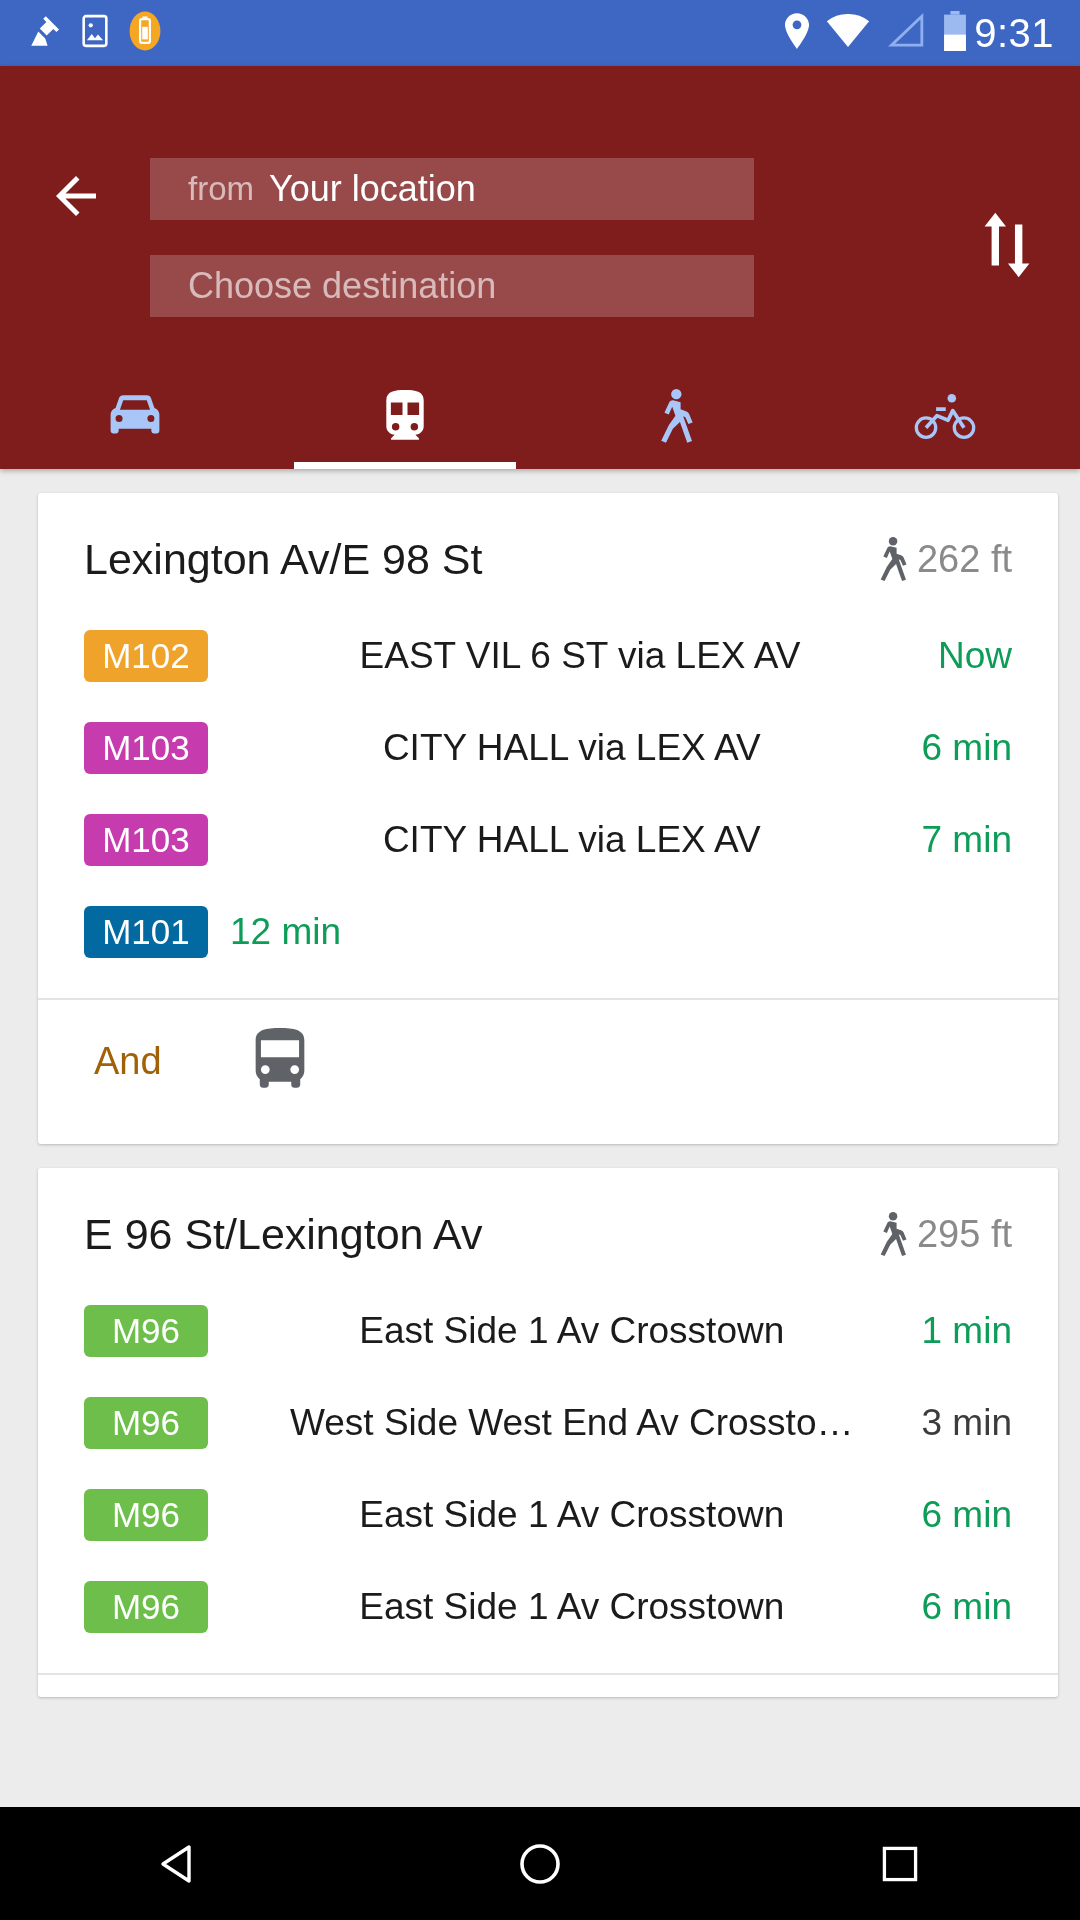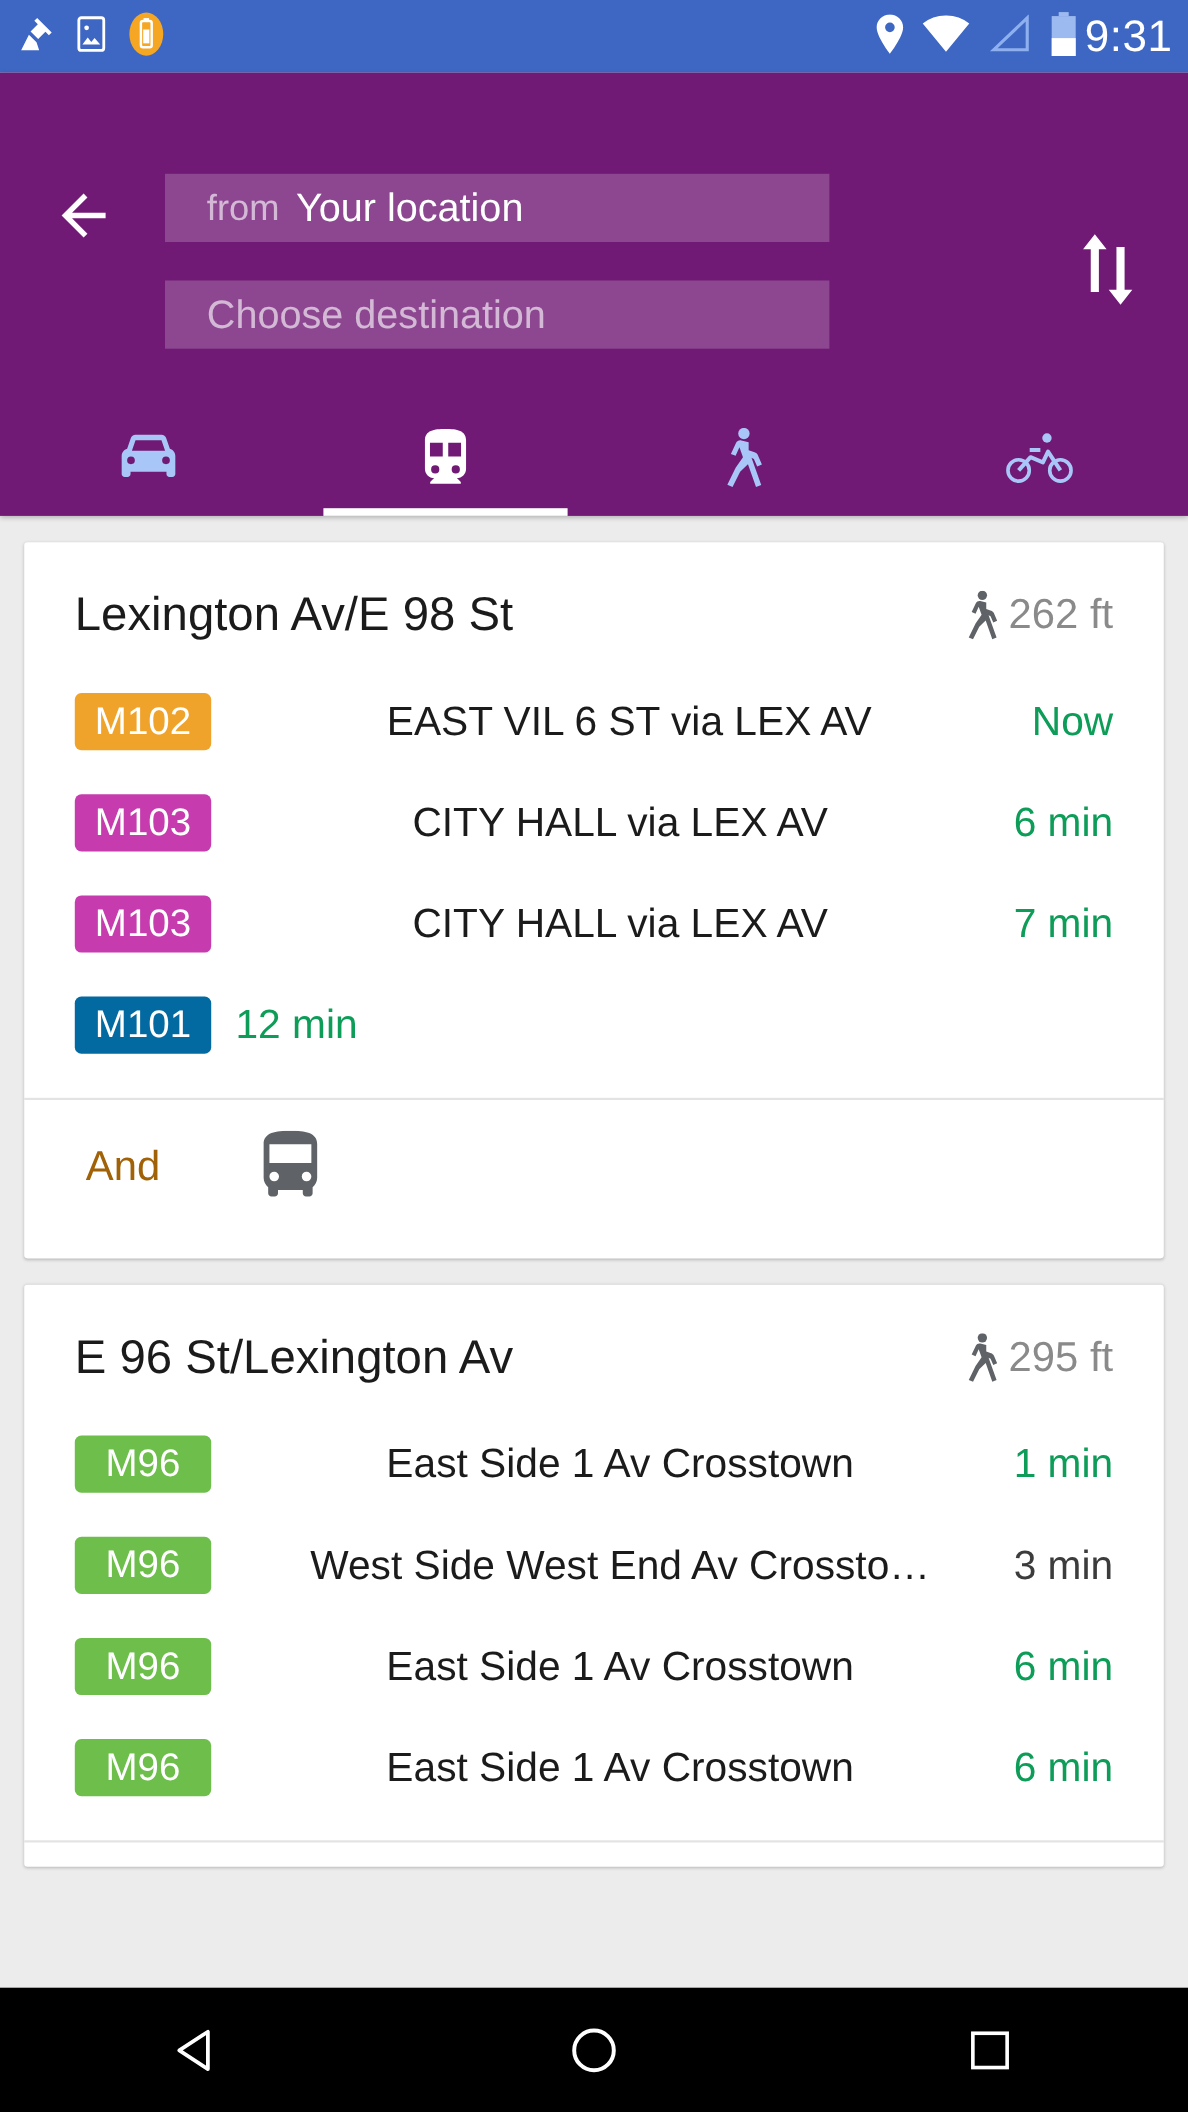--- a/index.html
+++ b/index.html
@@ -8,30 +8,30 @@
     background: #ECECEC;
     font-family: "Liberation Sans", sans-serif;
     overflow: hidden;
   }
   #screen { position: relative; width: 1080px; height: 1920px; background: #ECECEC; }
 
   
   .statusbar {
     height: 66px; background: #3E67C4;
     display: flex; align-items: center;
-    padding: 0 14px;
+    padding: 0 26px;
   }
   .sb-left { display: flex; align-items: center; gap: 16px; }
   .sb-right { margin-left: auto; display: flex; align-items: center; gap: 16px; }
   .sb-time { color: #fff; font-size: 40px; font-weight: 400; letter-spacing: .5px; margin-left: 6px; }
   .sb-icon { display: block; }
 
   
   .header {
-    background: #701a75; position: relative;
+    background: #7f1d1d; position: relative;
     height: 403px;
     box-shadow: 0 2px 5px rgba(0,0,0,.28);
   }
   .backbtn {
     position: absolute; left: 46px; top: 100px;
     width: 60px; height: 60px; cursor: pointer;
   }
   .fields { position: absolute; left: 150px; top: 92px; width: 604px; }
   .field {
     height: 62px; background: rgba(255,255,255,.20);
@@ -51,21 +51,21 @@
     flex: 1; display: flex; align-items: center; justify-content: center;
     position: relative; cursor: pointer;
   }
   .tab .ind {
     position: absolute; bottom: 0; left: 50%; transform: translateX(-50%);
     width: 222px; height: 7px; background: #fff; display: none;
   }
   .tab.active .ind { display: block; }
 
   
-  .content { position: absolute; left: 0; right: 0; top: 469px; bottom: 113px; overflow: hidden; }
+  .content { position: absolute; left: 0; right: 0; top: 469px; bottom: 113px; overflow: hidden; padding-left: 16px; }
   .card {
     background: #fff; margin: 24px 22px 0 22px;
     border-radius: 3px;
     box-shadow: 0 1px 3px rgba(0,0,0,.22);
   }
   .card-title-row {
     display: flex; align-items: center;
     padding: 42px 46px 26px 46px;
   }
   .stop-name { font-size: 43px; color: #1B1B1B; font-weight: 400; }

